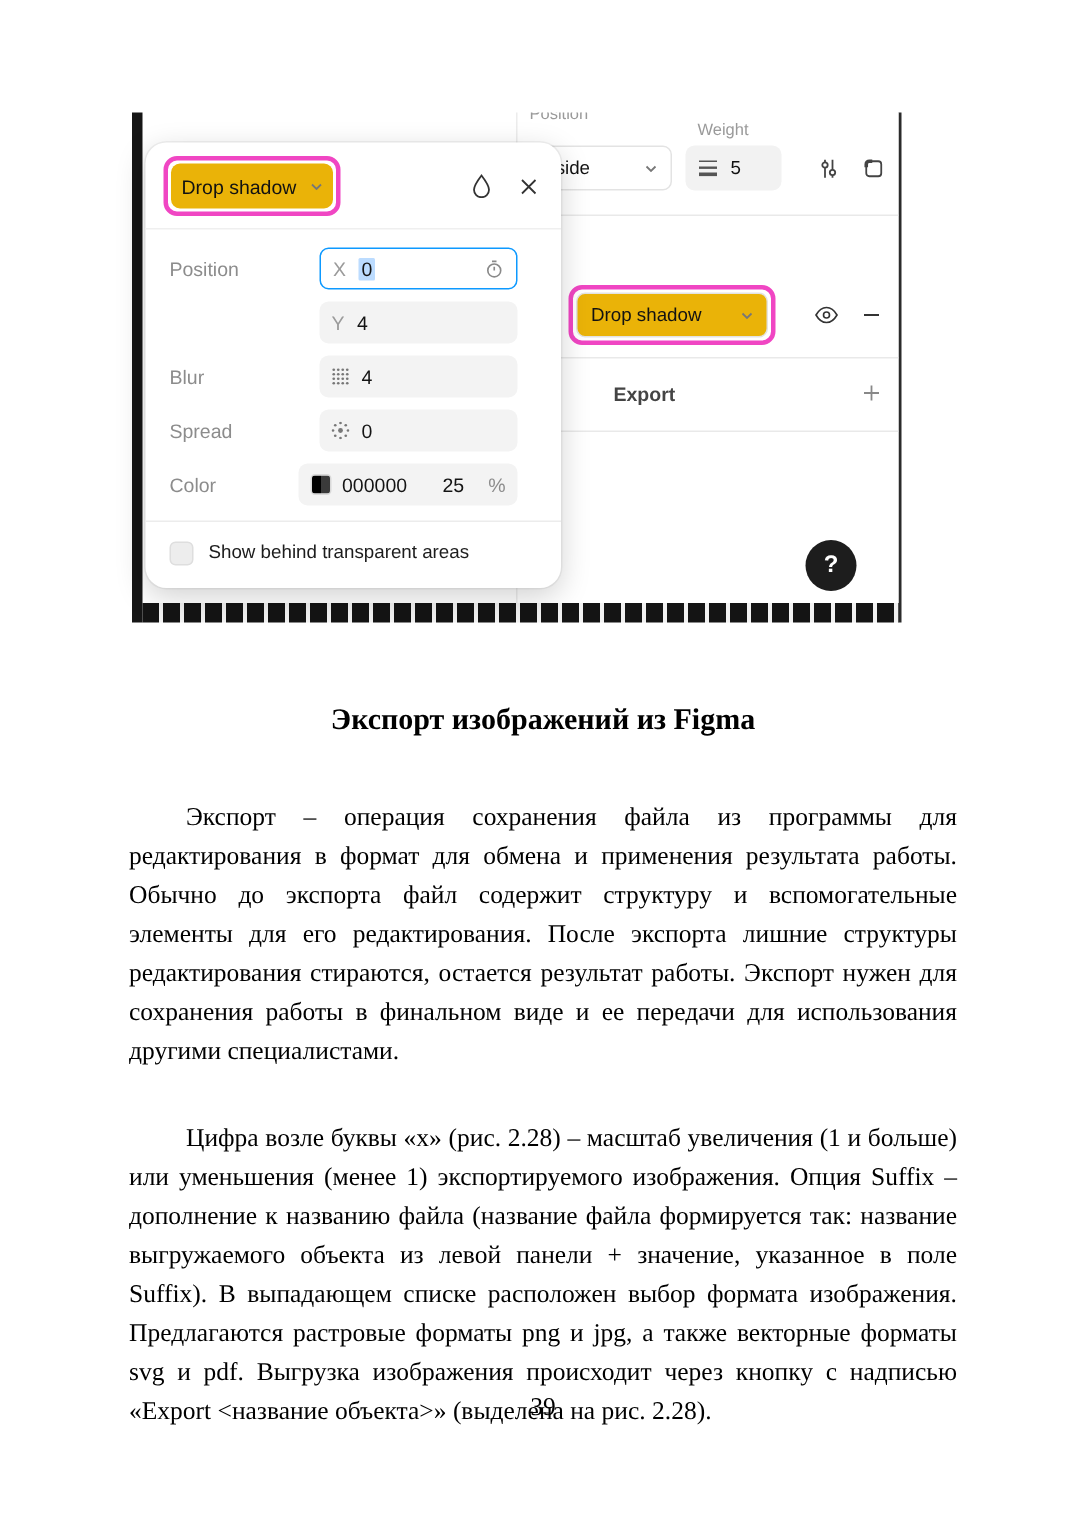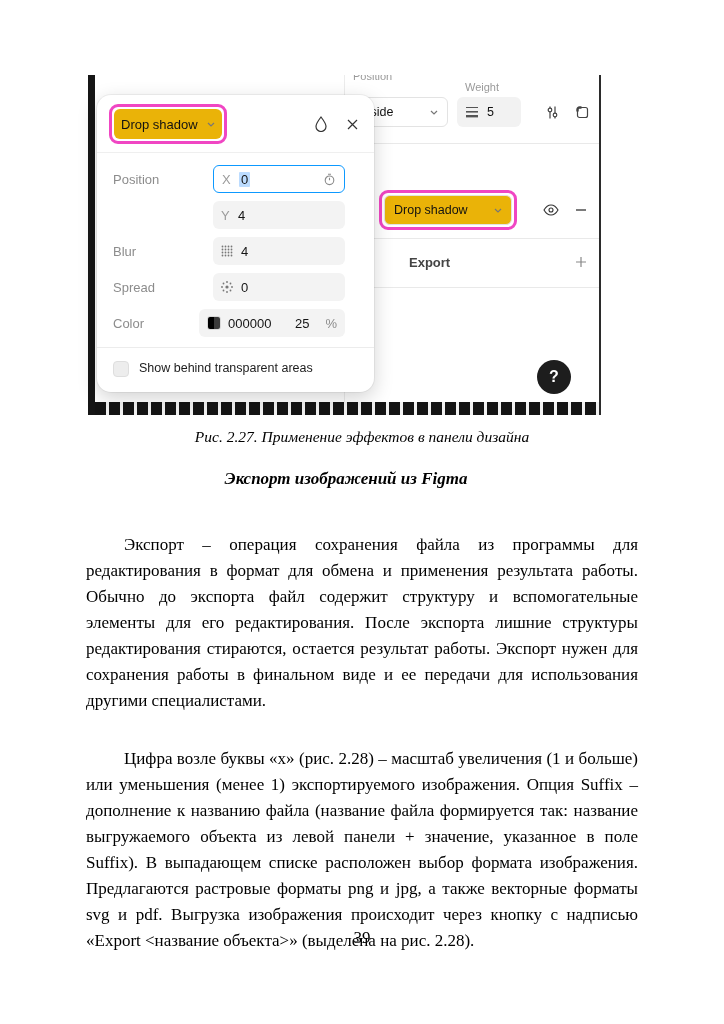--- a/index.html
+++ b/index.html
@@ -73,22 +73,22 @@
   .swatch { width:14px; height:14px; border-radius:3px;
     background:linear-gradient(to right,#000 50%,#3a3a3a 50%); border:1px solid #d9d9d9; }
   .pct { color:#8c8c8c; margin-left:9px; }
   .popup-footer { border-top:1px solid #ececec; padding:13px 16px 15px; display:flex; align-items:flex-start; gap:10px; }
   .popup-footer .checkbox { background:#ededed; border-color:#dedede; flex:none; }
   .cb-label { font-size:12.5px; color:#1c1c1c; }
 
   
   .caption { position:absolute; top:428px; left:86px; width:552px; text-align:center;
     font-style:italic; font-size:15.5px; }
-  .heading { position:absolute; top:469px; left:70px; width:552px; text-align:center;
-    font-weight:bold; font-style:italic; font-size:17px; }
+  .heading { position:absolute; top:469px; left:86px; width:552px; text-align:center;
+    font-weight:bold; font-size:20px; }
   .body-text { position:absolute; top:500px; left:86px; width:552px; }
   .body-text p { font-size:17px; line-height:26px; text-align:justify; text-indent:38px;margin-top:32px; }
   .page-number { position:absolute; top:928px; left:0; right:0; text-align:center; font-size:17px; }
 </style>
 </head>
 <body>
 
 <div class="page">
 
   <div class="figure">
@@ -279,21 +279,20 @@
         </div>
       </div>
 
       <div class="popup-footer">
         <span class="checkbox"></span>
         <span class="cb-label">Show behind transparent areas</span>
       </div>
     </div>
   </div>
 
-  <div class="caption">Рис. 2.27. Применение эффектов в панели дизайна</div>
   <div class="heading">Экспорт изображений из Figma</div>
 
   <div class="body-text">
     <p>Экспорт – операция сохранения файла из программы для редактирования в формат для обмена и применения результата работы. Обычно до экспорта файл содержит структуру и вспомогательные элементы для его редактирования. После экспорта лишние структуры редактирования стираются, остается результат работы. Экспорт нужен для сохранения работы в финальном виде и ее передачи для использования другими специалистами.</p>
     <p>Цифра возле буквы «х» (рис. 2.28) – масштаб увеличения (1 и больше) или уменьшения (менее 1) экспортируемого изображения. Опция Suffix – дополнение к названию файла (название файла формируется так: название выгружаемого объекта из левой панели + значение, указанное в поле Suffix). В выпадающем списке расположен выбор формата изображения. Предлагаются растровые форматы png и jpg, а также векторные форматы svg и pdf. Выгрузка изображения происходит через кнопку с надписью «Export &lt;название объекта&gt;» (выделена на рис. 2.28).</p>
   </div>
 
   <div class="page-number">39</div>
 </div>
 

